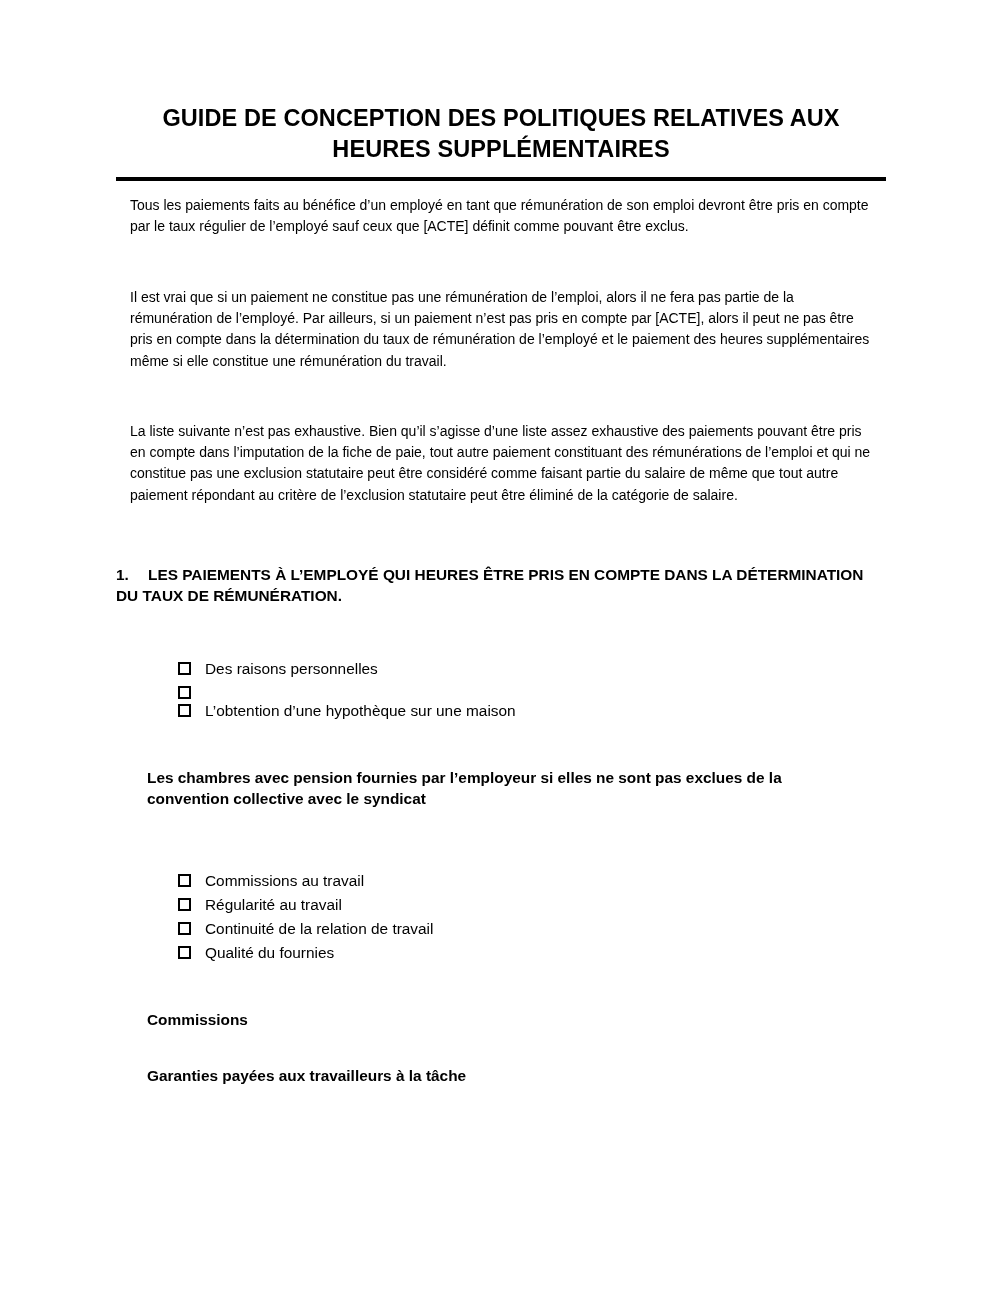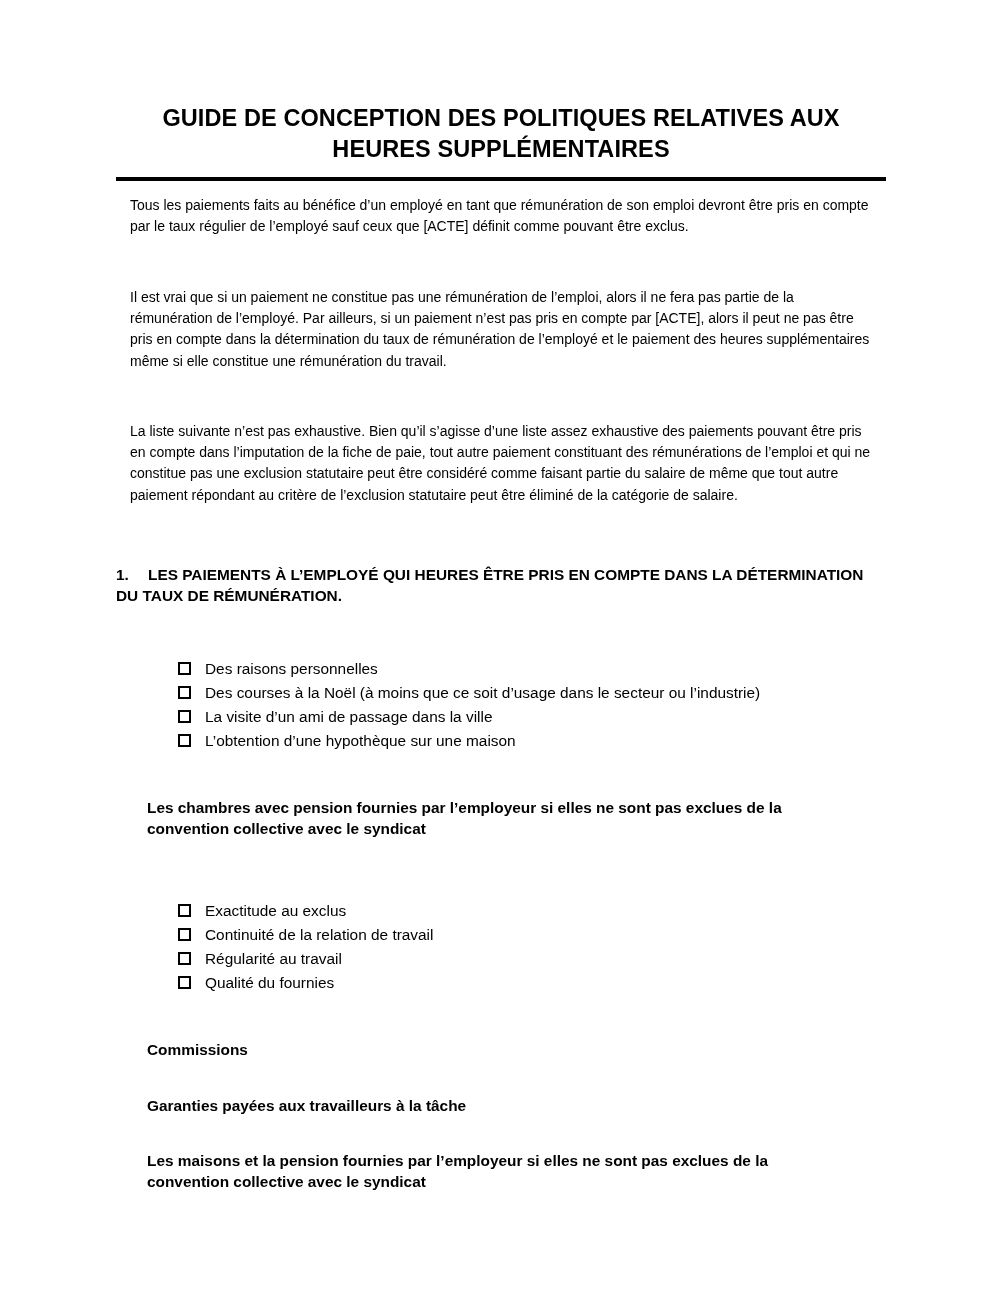--- a/index.html
+++ b/index.html
@@ -159,66 +159,60 @@
 
     <div class="sp-20"></div>
 
     <ul class="cb-list">
       <li>
         <span class="cb-box"></span>
         <span class="cb-label">Des raisons personnelles</span>
       </li>
       <li>
         <span class="cb-box"></span>
-        <span class="cb-label">Des courses à la Noël (à moins que ce soit d’usage dans le secteur ou l’industrie)</span>
-      </li>
-      <li>
-        <span class="cb-box"></span>
-        <span class="cb-label">La visite d’un ami de passage dans la ville</span>
       </li>
       <li>
         <span class="cb-box"></span>
         <span class="cb-label">L’obtention d’une hypothèque sur une maison</span>
       </li>
     </ul>
 
     <div class="sp-44"></div>
 
     <p class="subheading">Les chambres avec pension fournies par l’employeur si elles ne sont pas exclues de la convention collective avec le syndicat</p>
 
     <div class="sp-40"></div>
 
 
     <div class="sp-20"></div>
 
     <ul class="cb-list">
       <li>
         <span class="cb-box"></span>
-        <span class="cb-label">Exactitude au exclus</span>
+        <span class="cb-label">Commissions au travail</span>
+      </li>
+      <li>
+        <span class="cb-box"></span>
+        <span class="cb-label">Régularité au travail</span>
       </li>
       <li>
         <span class="cb-box"></span>
         <span class="cb-label">Continuité de la relation de travail</span>
       </li>
       <li>
         <span class="cb-box"></span>
-        <span class="cb-label">Régularité au travail</span>
-      </li>
-      <li>
-        <span class="cb-box"></span>
         <span class="cb-label">Qualité du fournies</span>
       </li>
     </ul>
 
     <div class="sp-44"></div>
 
     <p class="subheading">Commissions</p>
 
     <div class="sp-34"></div>
 
     <p class="subheading">Garanties payées aux travailleurs à la tâche</p>
 
     <div class="sp-34"></div>
 
-    <p class="subheading">Les maisons et la pension fournies par l’employeur si elles ne sont pas exclues de la convention collective avec le syndicat</p>
 
   </div>
 </div>
 
 </body></html>

